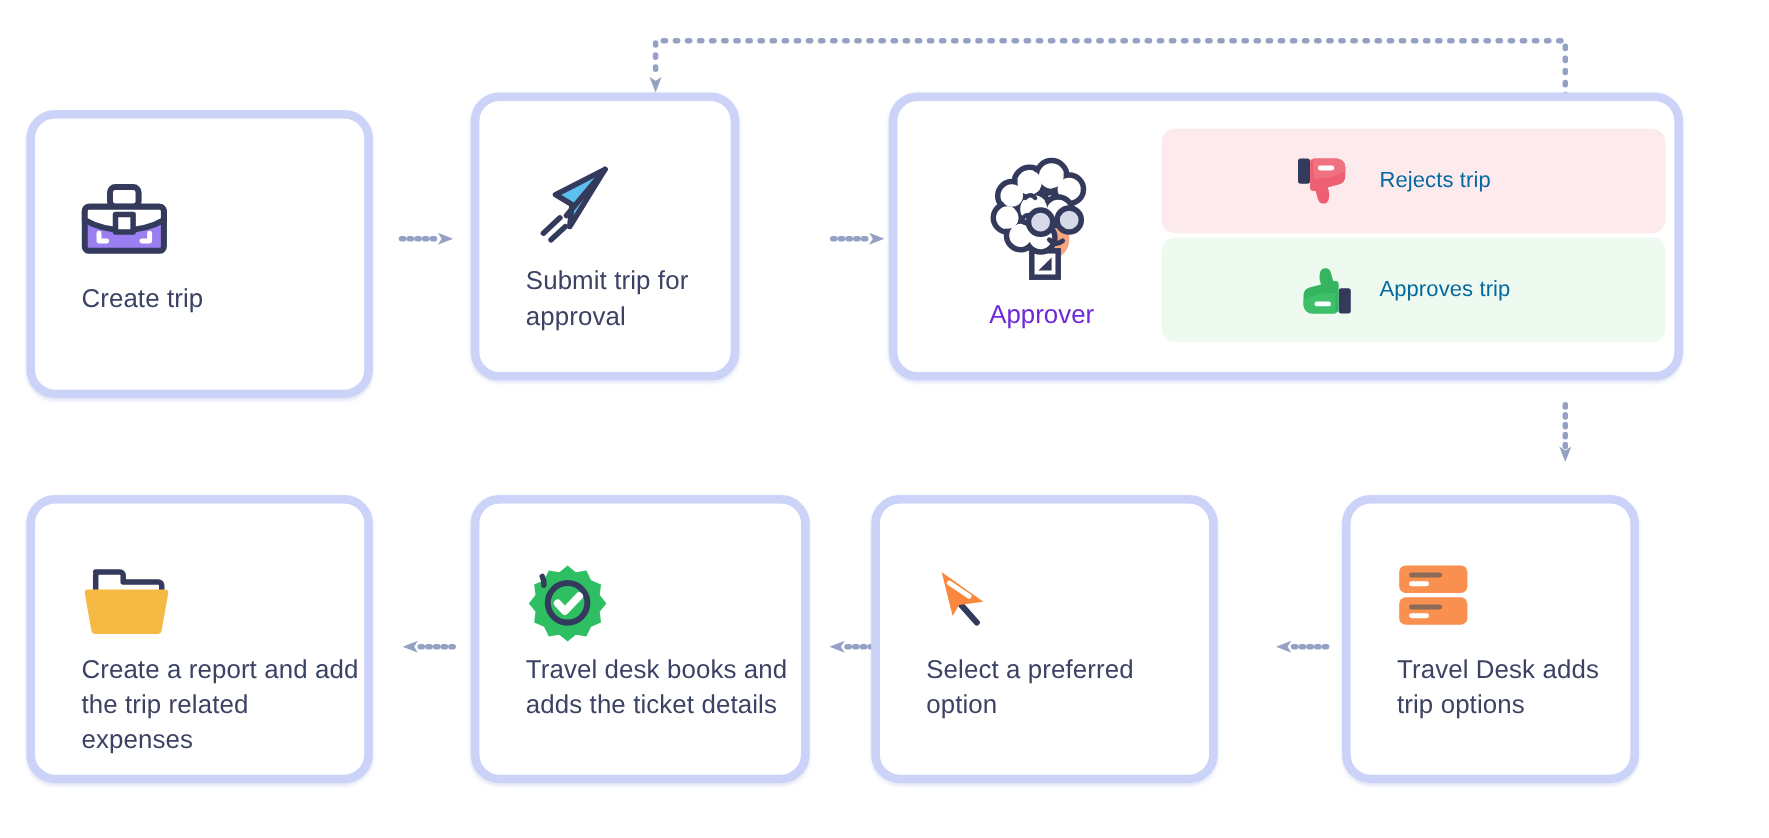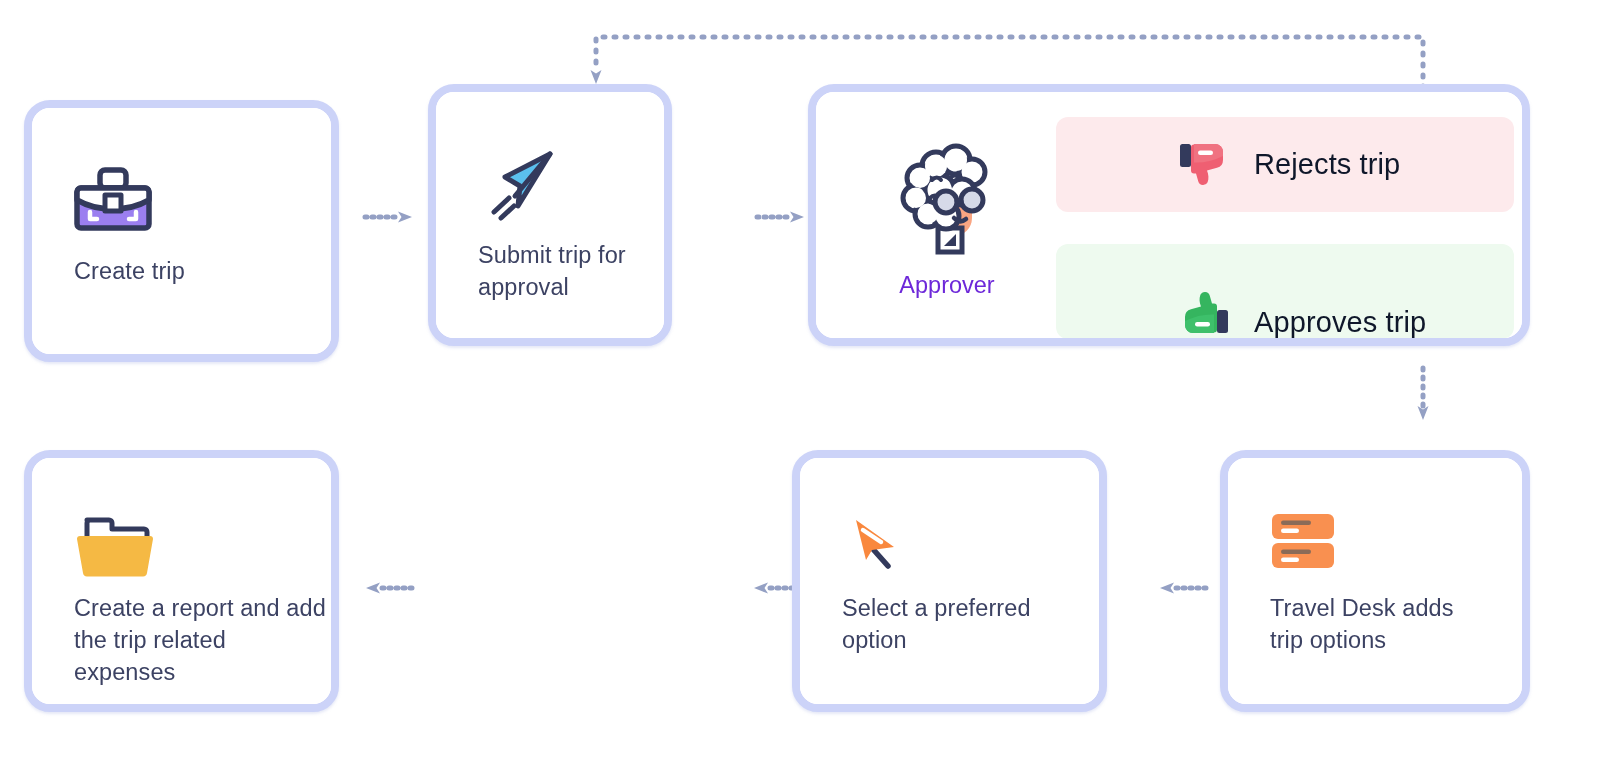--- a/index.html
+++ b/index.html
@@ -64,45 +64,45 @@
   .r2 { top: 450px; height: 262px; }
   .r2 .card-icon { top: 54px; }
   .r2 .card-label { top: 134px; }
 
   #card-create-trip      { left: 24px;   width: 315px; margin-top: 16px; }
   #card-submit-trip      { left: 428px;  width: 244px; }
   #card-approver         { left: 808px;  width: 722px; }
   #card-create-report    { left: 24px;   width: 315px; }
   #card-travel-books     { left: 428px;  width: 308px; }
   #card-select-option    { left: 792px;  width: 315px; }
-  #card-travel-options   { left: 1220px; width: 310px; }
+  #card-travel-options   { left: 1220px; width: 270px; }
 
   
   .decision {
     position: absolute;
     left: 240px;
     width: 458px;
     height: 95px;
     border-radius: 12px;
     display: flex;
     align-items: center;
   }
   #decision-reject  { top: 25px;  background: #fdeaec; }
-  #decision-approve { top: 152px; background: #eefaef; align-items: flex-end; }
+  #decision-approve { top: 124px; background: #eefaef; }
   .decision-icon {
     width: 60px;
     margin-left: 118px;
     margin-right: 20px;
     display: flex;
     align-items: center;
     justify-content: center;
   }
   .decision-label {
-    font-size: 29px;
-    color: #0f172a;
+    font-size: 20px;
+    color: #0369a1;
     letter-spacing: 0.1px;
   }
   #approver-figure { position: absolute; left: 72px; top: 48px; width: 118px; }
   #approver-figure .fig-label {
     margin-top: 10px;
     text-align: center;
     font-size: 23.5px;
     color: #6d28d9;
   }
 
@@ -287,20 +287,38 @@
             <path d="M13,8 h22 a3,3 0 0 1 3,3 v6 h32 a3,3 0 0 1 3,3 v12 h-60 v-21 a3,3 0 0 1 3,-3 z" fill="#ffffff" stroke="#333a5c" stroke-width="5" stroke-linejoin="round"></path>
             <path d="M6,24 h70 a3,3 0 0 1 3,3 l-6,34 a4,4 0 0 1 -4,3.4 h-56 a4,4 0 0 1 -4,-3.4 l-6,-34 a3,3 0 0 1 3,-3 z" fill="#f5b944"></path>
           </svg>
         </div>
         <div class="card-label">Create a report and add
 the trip related expenses</div>
       </div>
     </div>
   </div>
 
+  <div class="card r2" id="card-travel-books">
+    <div class="card-inner">
+      <div class="card-body">
+        <div class="card-icon">
+          <svg width="76" height="76" viewBox="0 0 76 76">
+            <path d="M38,2 l7.5,6.2 9.6,-1.6 4.3,8.8 9,3.9 -1.2,9.7 6.1,7.6 -6.1,7.6 1.2,9.7
+                     -9,3.9 -4.3,8.8 -9.6,-1.6 -7.5,6.2 -7.5,-6.2 -9.6,1.6 -4.3,-8.8 -9,-3.9
+                     1.2,-9.7 -6.1,-7.6 6.1,-7.6 -1.2,-9.7 9,-3.9 4.3,-8.8 9.6,1.6 z" fill="#2fbf63"></path>
+            <circle cx="38" cy="36" r="18" fill="none" stroke="#333a5c" stroke-width="5.5"></circle>
+            <path d="M29,36.5 l6.5,7 13,-13.5" fill="none" stroke="#ffffff" stroke-width="7" stroke-linecap="round" stroke-linejoin="round"></path>
+            <path d="M15,12 q2,4 1.5,8" fill="none" stroke="#333a5c" stroke-width="5" stroke-linecap="round"></path>
+          </svg>
+        </div>
+        <div class="card-label">Travel desk books and
+adds the ticket details</div>
+      </div>
+    </div>
+  </div>
 
   <div class="card r2" id="card-select-option">
     <div class="card-inner">
       <div class="card-body">
         <div class="card-icon">
           <svg width="70" height="70" viewBox="0 0 70 70">
             <line x1="30" y1="36" x2="46" y2="54" stroke="#333a5c" stroke-width="5.5" stroke-linecap="round"></line>
             <path d="M14,8 L52,35 L30,38 L24,48 Z" fill="#f9883e"></path>
             <path d="M21,18 L39,30" stroke="#ffffff" stroke-width="4.5" stroke-linecap="round"></path>
           </svg>

